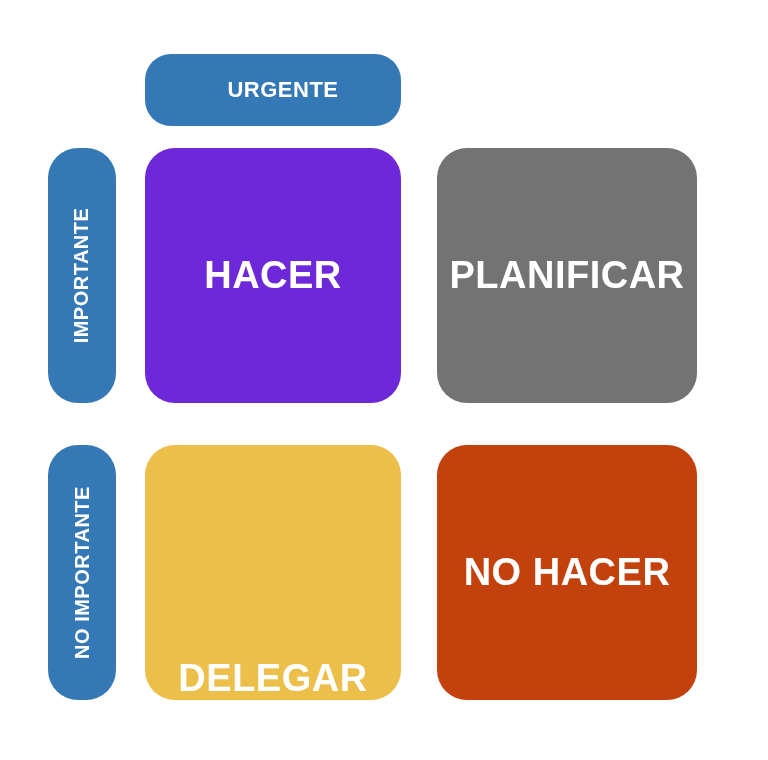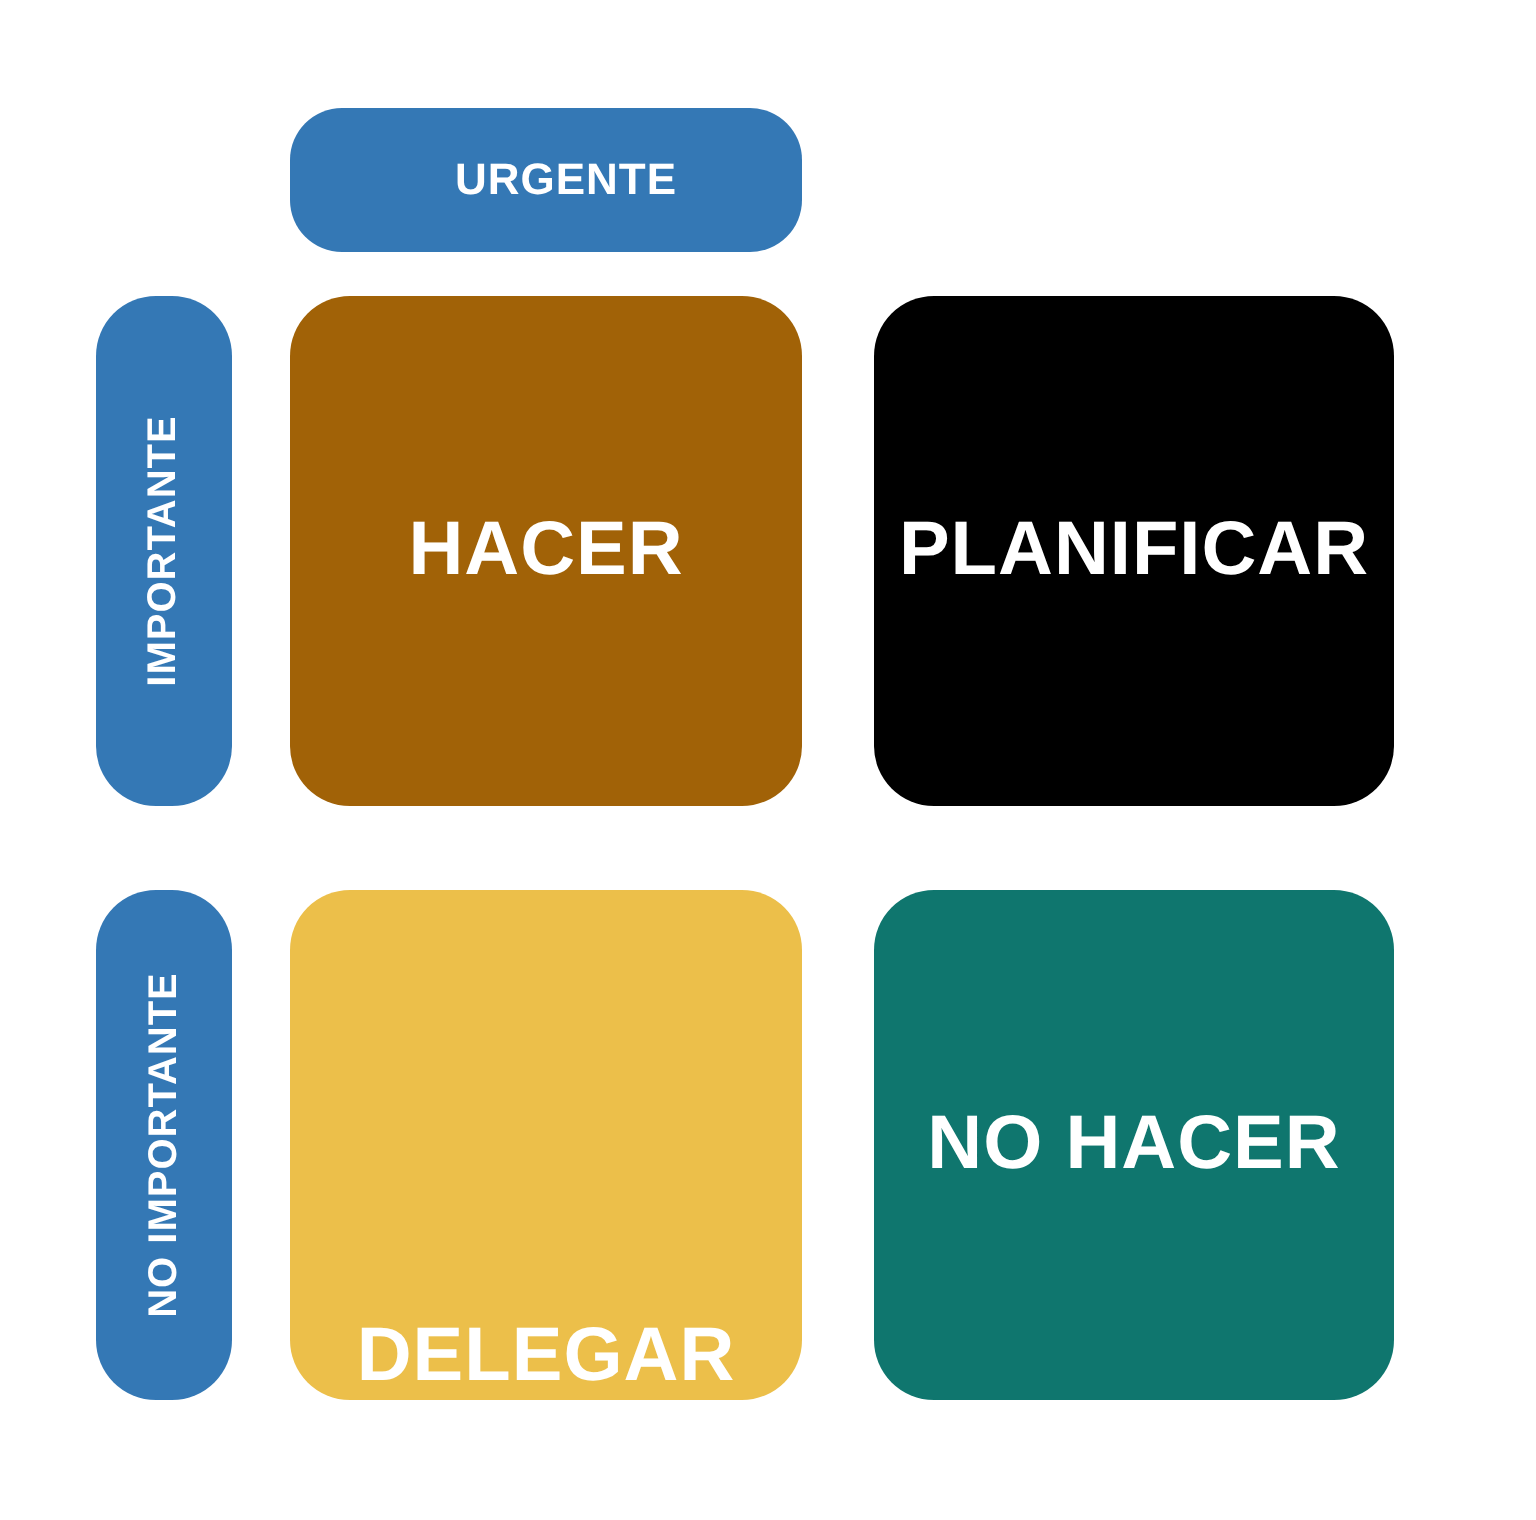--- a/index.html
+++ b/index.html
@@ -72,30 +72,30 @@
 
 
     <div class="pill row-pill pos-label-col pos-r1" style="background-color: rgb(52, 120, 181);">
       <span>IMPORTANTE</span>
     </div>
 
     <div class="pill row-pill pos-label-col pos-r2" style="background-color: rgb(52, 120, 181);">
       <span>NO IMPORTANTE</span>
     </div>
 
-    <div class="quadrant pos-c1 pos-r1" style="background-color: #a16207;">
+    <div class="quadrant pos-c1 pos-r1" style="background-color: #6d28d9;">
       <span>HACER</span>
     </div>
 
-    <div class="quadrant pos-c2 pos-r1" style="background-color: #000000;">
+    <div class="quadrant pos-c2 pos-r1" style="background-color: #737373;">
       <span>PLANIFICAR</span>
     </div>
 
     <div class="quadrant pos-c1 pos-r2" style="background-color: rgb(236, 191, 74); align-items: flex-end;">
       <span>DELEGAR</span>
     </div>
 
-    <div class="quadrant pos-c2 pos-r2" style="background-color: #0f766e;">
+    <div class="quadrant pos-c2 pos-r2" style="background-color: #c2410c;">
       <span>NO HACER</span>
     </div>
 
   </div>
 </div>
 
 </body></html>

